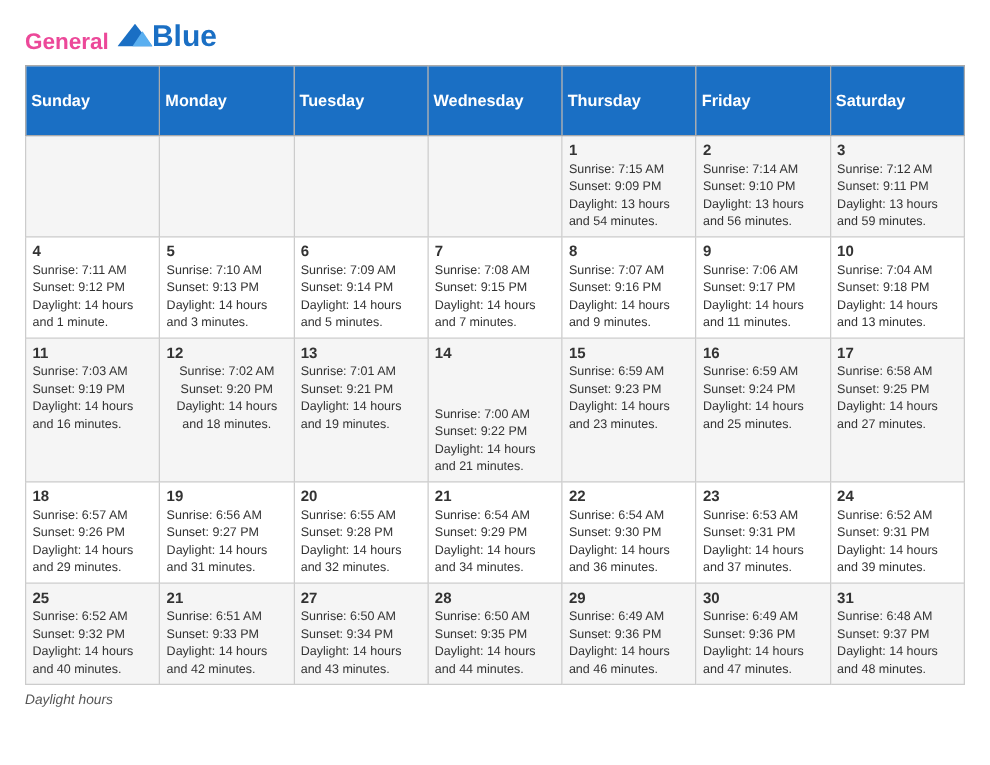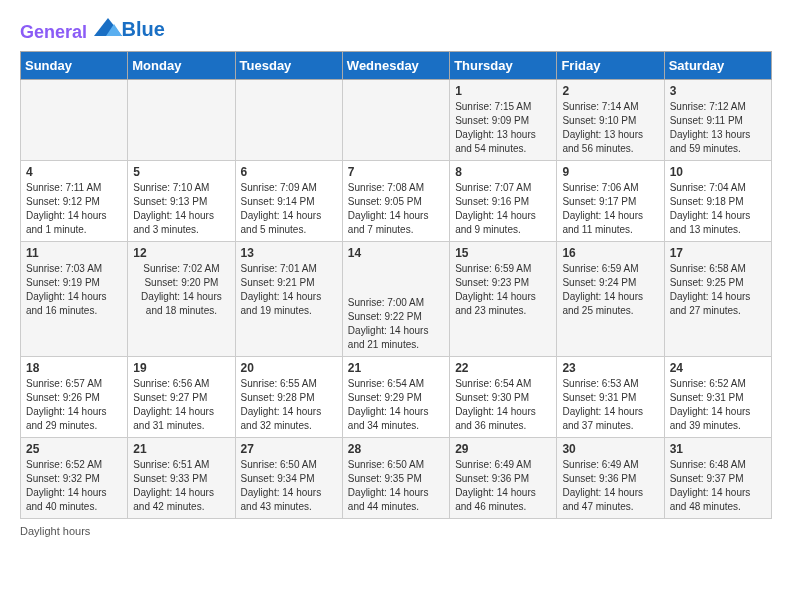--- a/index.html
+++ b/index.html
@@ -17,24 +17,24 @@
       margin-bottom: 8px;
     }
     .logo {
       display: flex;
       align-items: center;
       gap: 0px;
     }
     .logo-text-general {
       font-size: 18px;
       font-weight: bold;
-      color: #8b5cf6;
+      color: #ec4899;
     }
     .logo-text-blue {
-      font-size: 20px;
+      font-size: 24px;
       font-weight: bold;
       color: #1a6fc4;
     }
     .logo-icon {
       width: 28px;
       height: 22px;
       margin-left: 2px;
     }
     .title-section {
       text-align: right;
@@ -51,21 +51,21 @@
     table {
       width: 100%;
       border-collapse: collapse;
       table-layout: fixed;
     }
     thead tr th {
       background-color: #1a6fc4;
       color: #fff;
       font-size: 13px;
       font-weight: bold;
-      padding: 6px 4px;
+      padding: 20px 4px;
       text-align: left;
       border: 1px solid #aaa;
       margin-left: 36px;
     }
     tbody tr td {
       border: 1px solid #ccc;
       vertical-align: top;
       padding: 4px 5px;
       font-size: 10.5px;
       color: #333;
@@ -86,20 +86,21 @@
     }
     .day-info {
       font-size: 10px;
       line-height: 1.4;
       color: #333;
     }
     .footer {
       margin-top: 6px;
       font-size: 11px;
       color: #555;
+      font-style: italic;
     }
   </style>
 </head>
 <body>
 
 <div class="header-section">
   <div class="logo">
     <div>
       <span class="logo-text-general">General</span>
       <svg class="logo-icon" viewBox="0 0 28 22" xmlns="http://www.w3.org/2000/svg">
@@ -173,21 +174,21 @@
         <td>
           <span class="day-number">6</span>
           <div class="day-info" style="white-space: pre-line;">Sunrise: 7:09 AM
 Sunset: 9:14 PM
 Daylight: 14 hours
 and 5 minutes.</div>
         </td>
         <td>
           <span class="day-number">7</span>
           <div class="day-info" style="white-space: pre-line;">Sunrise: 7:08 AM
-Sunset: 9:05 PM
+Sunset: 9:15 PM
 Daylight: 14 hours
 and 7 minutes.</div>
         </td>
         <td>
           <span class="day-number">8</span>
           <div class="day-info" style="white-space: pre-line;">Sunrise: 7:07 AM
 Sunset: 9:16 PM
 Daylight: 14 hours
 and 9 minutes.</div>
         </td>

